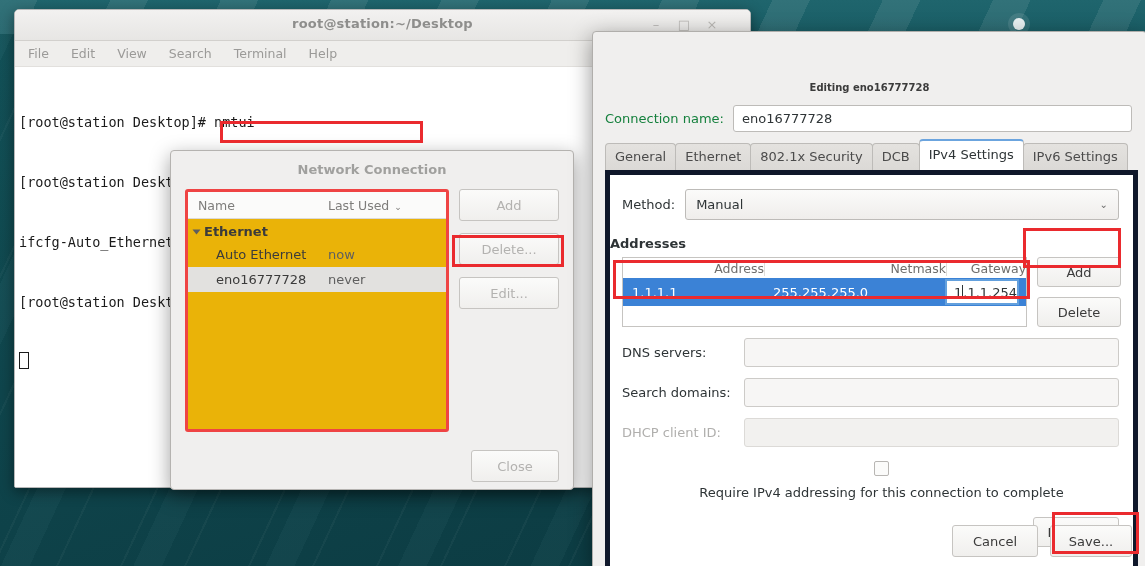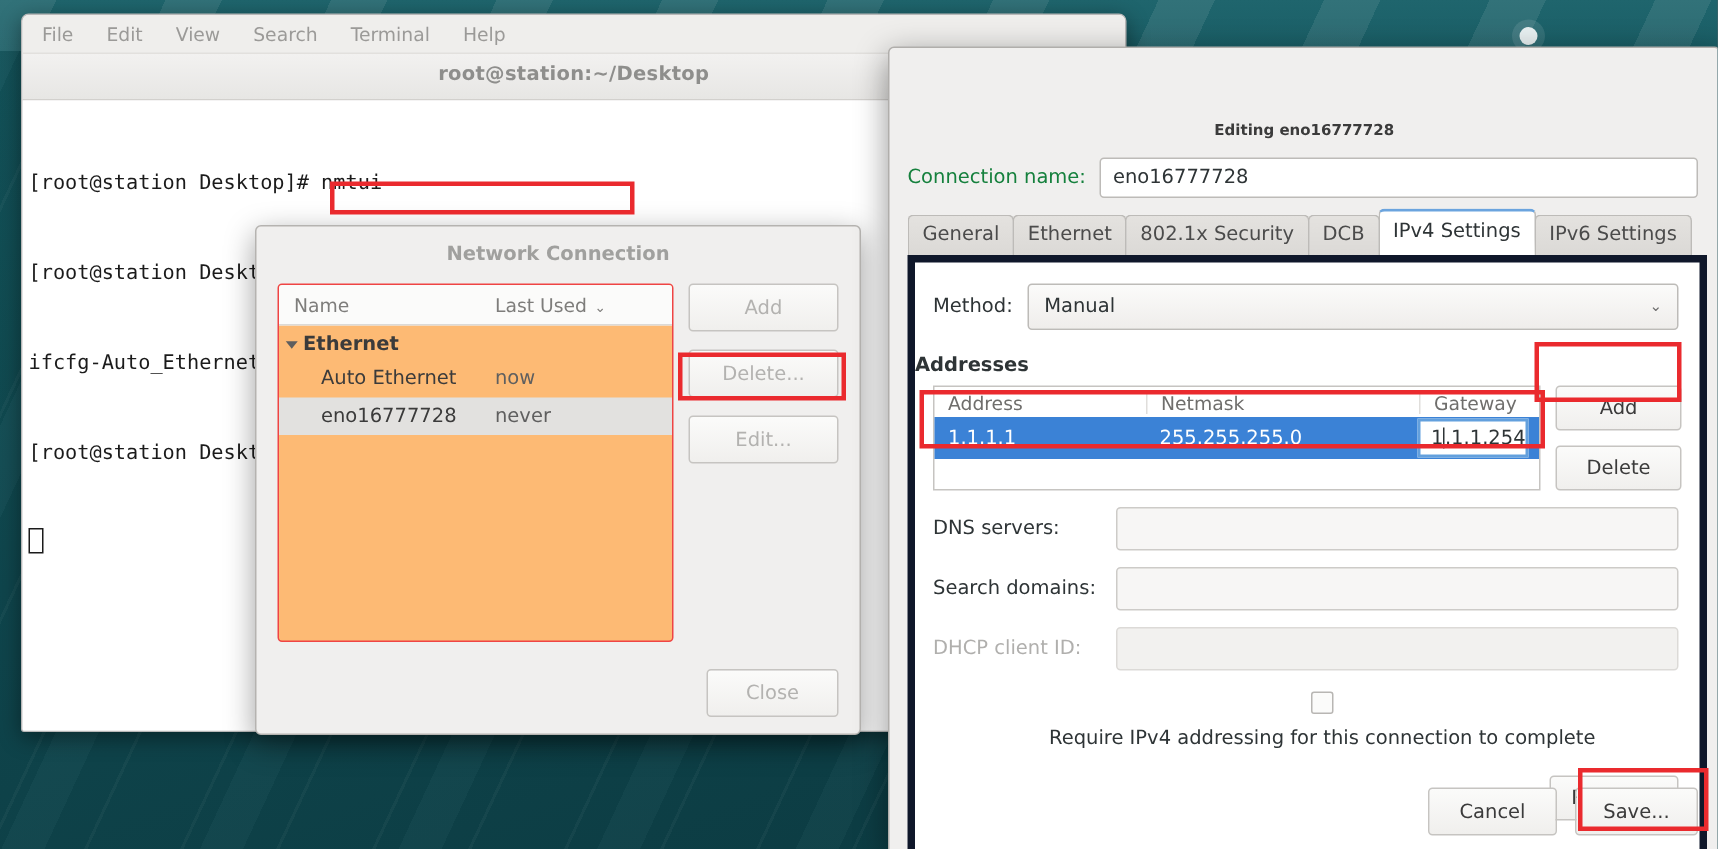--- a/index.html
+++ b/index.html
@@ -143,22 +143,22 @@
     padding-top: 11px;
   }
   #netconn-body {
     display: flex;
     padding: 12px 14px 0 14px;
     gap: 10px;
   }
   #conn-list {
     flex: 1;
     height: 237px;
-    background: #fdba74;
-    border: 1px solid #ef4444;
+    background: #eab308;
+    border: 3px solid #ef4444;
     border-radius: 3px;
     overflow: hidden;
   }
   #conn-list-header {
     display: flex;
     padding: 6px 10px 5px 10px;
     border-bottom: 1px solid #dcdad7;
     background: #fbfbfa;
   }
   .col-name { flex: 1; font-size: 12.5px; color: #7e7d7b; }
@@ -330,21 +330,21 @@
     height: 68px;
     position: relative;
   }
   #addr-header {
     display: flex;
     font-size: 12.5px;
     color: #6f6e6c;
     height: 20px;
     align-items: center;
   }
-  .ah { padding-left: 9px; }
+  .ah { padding-left: 9px; text-align: right; }
   .ah-addr { width: 132px; }
   .ah-mask { width: 172px; border-left: 1px solid #e0dedb; }
   .ah-gw   { flex: 1; border-left: 1px solid #e0dedb; }
   #addr-row {
     display: flex;
     align-items: center;
     height: 28px;
     background: #3b82d6;
     color: #ffffff;
     font-size: 13px;
@@ -448,34 +448,34 @@
 </style>
 </head>
 <body>
 
 <div id="desktop">
   <div id="desktop-band"></div>
   <div id="desktop-dot"></div>
 </div>
 
 <div id="terminal-window">
+  <div id="terminal-titlebar">
+    <div id="terminal-title">root@station:~/Desktop</div>
+    <div class="win-btn" id="win-min">–</div>
+    <div class="win-btn" id="win-max">□</div>
+    <div class="win-btn" id="win-close">×</div>
+  </div>
+
   <div id="terminal-menubar">
     <div class="menu-item">File</div>
     <div class="menu-item">Edit</div>
     <div class="menu-item">View</div>
     <div class="menu-item">Search</div>
     <div class="menu-item">Terminal</div>
     <div class="menu-item">Help</div>
-  </div>
-
-  <div id="terminal-titlebar">
-    <div id="terminal-title">root@station:~/Desktop</div>
-    <div class="win-btn" id="win-min">–</div>
-    <div class="win-btn" id="win-max">□</div>
-    <div class="win-btn" id="win-close">×</div>
   </div>
 
   <div id="terminal-body">
     <div class="term-line"><span>[root@station Desktop]# </span><span>nmtui</span></div>
     <div class="term-line"><span>[root@station Desktop]# </span><span>vim /etc/sysconfig/network-scripts/ifcfg-e</span></div>
     <div class="term-line"><span>ifcfg-Auto_Ethernet  ifcfg-eno16777728    ifcfg-lo</span></div>
     <div class="term-line"><span>[root@station Desktop]# </span><span class="cmd-highlight-text">nm-connection-editor</span></div>
     <div class="term-line"><span id="term-cursor"></span></div>
   </div>
 </div>

